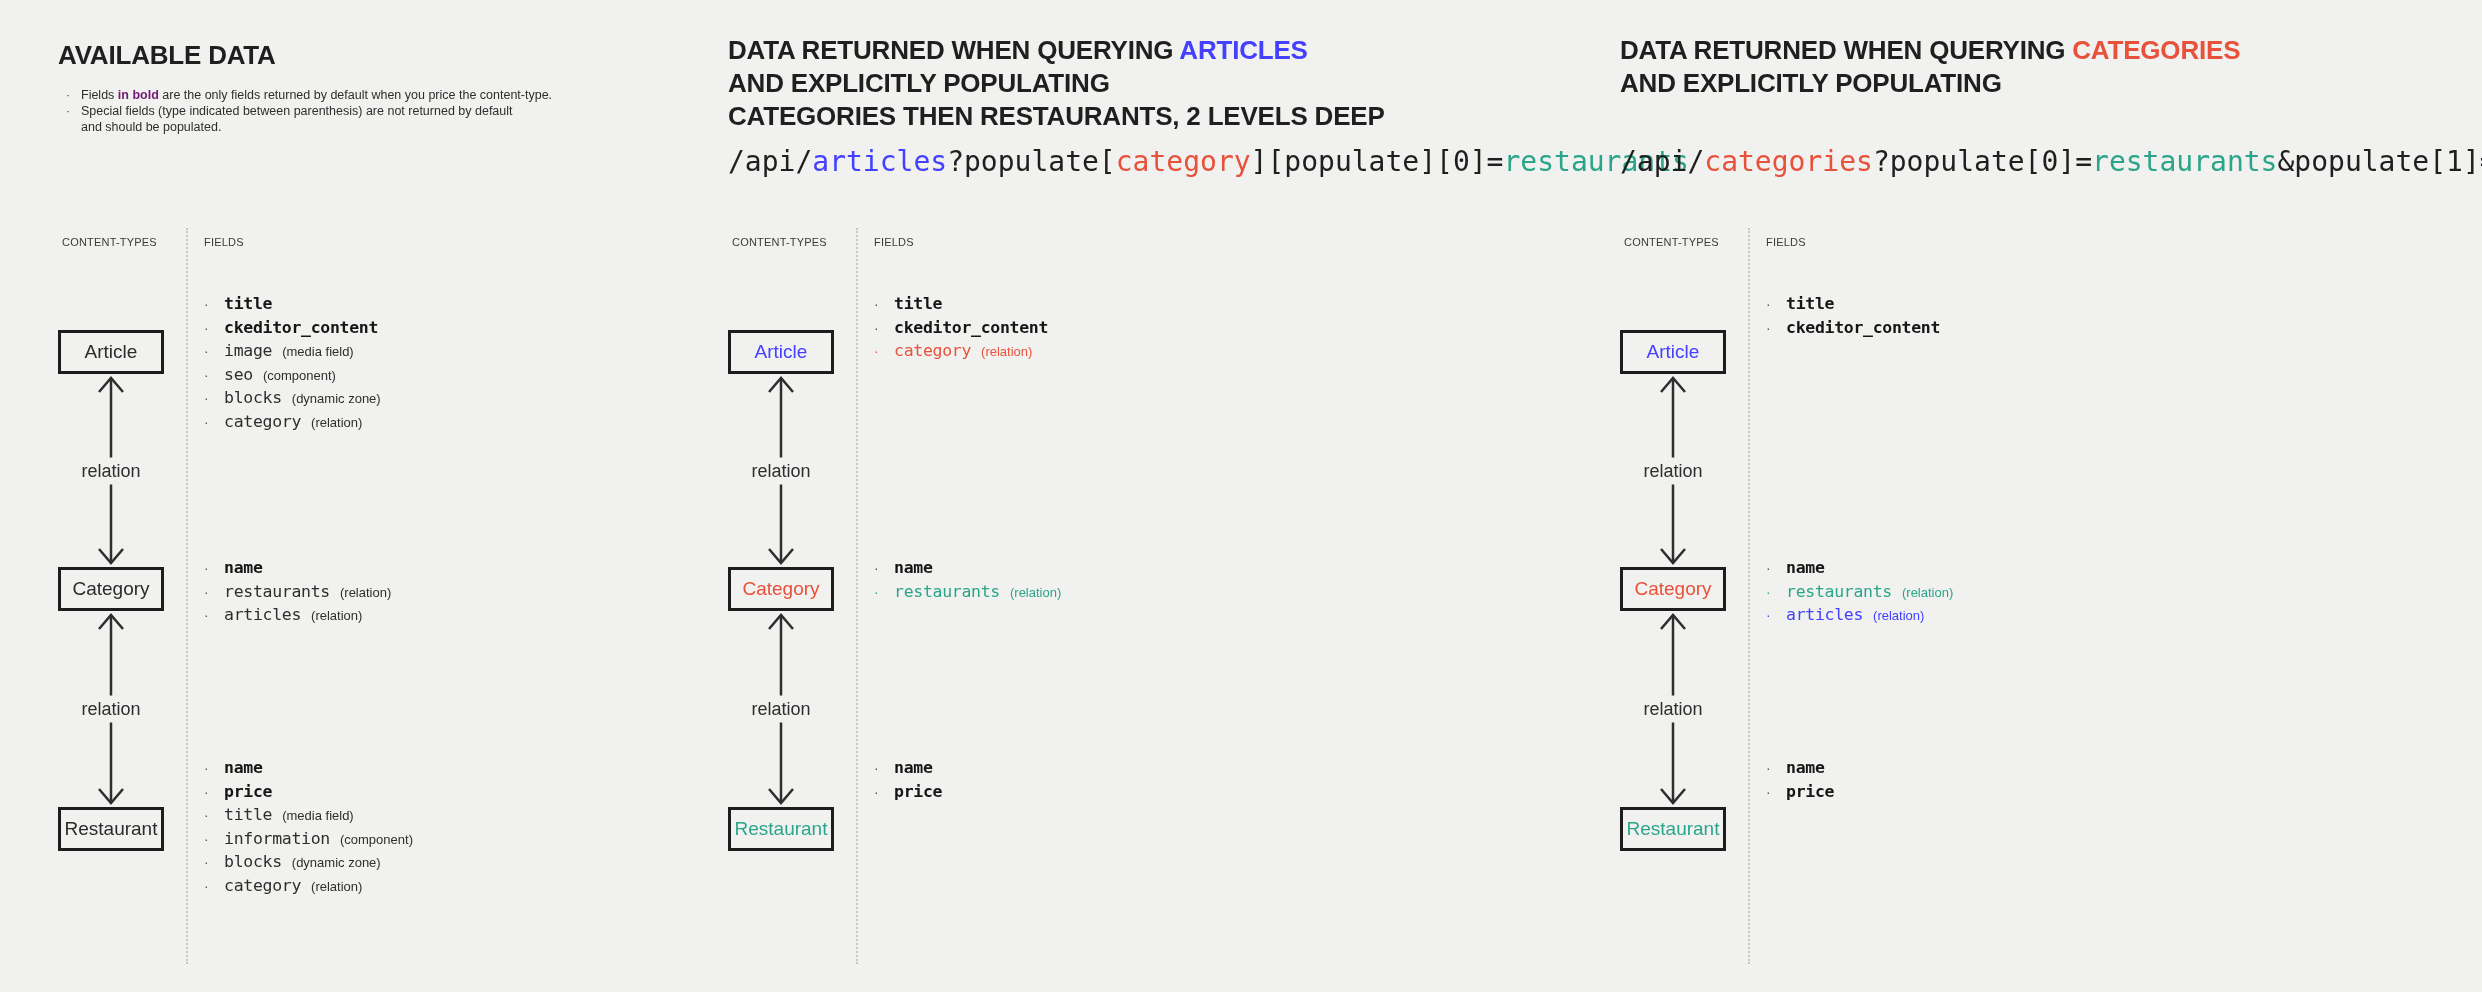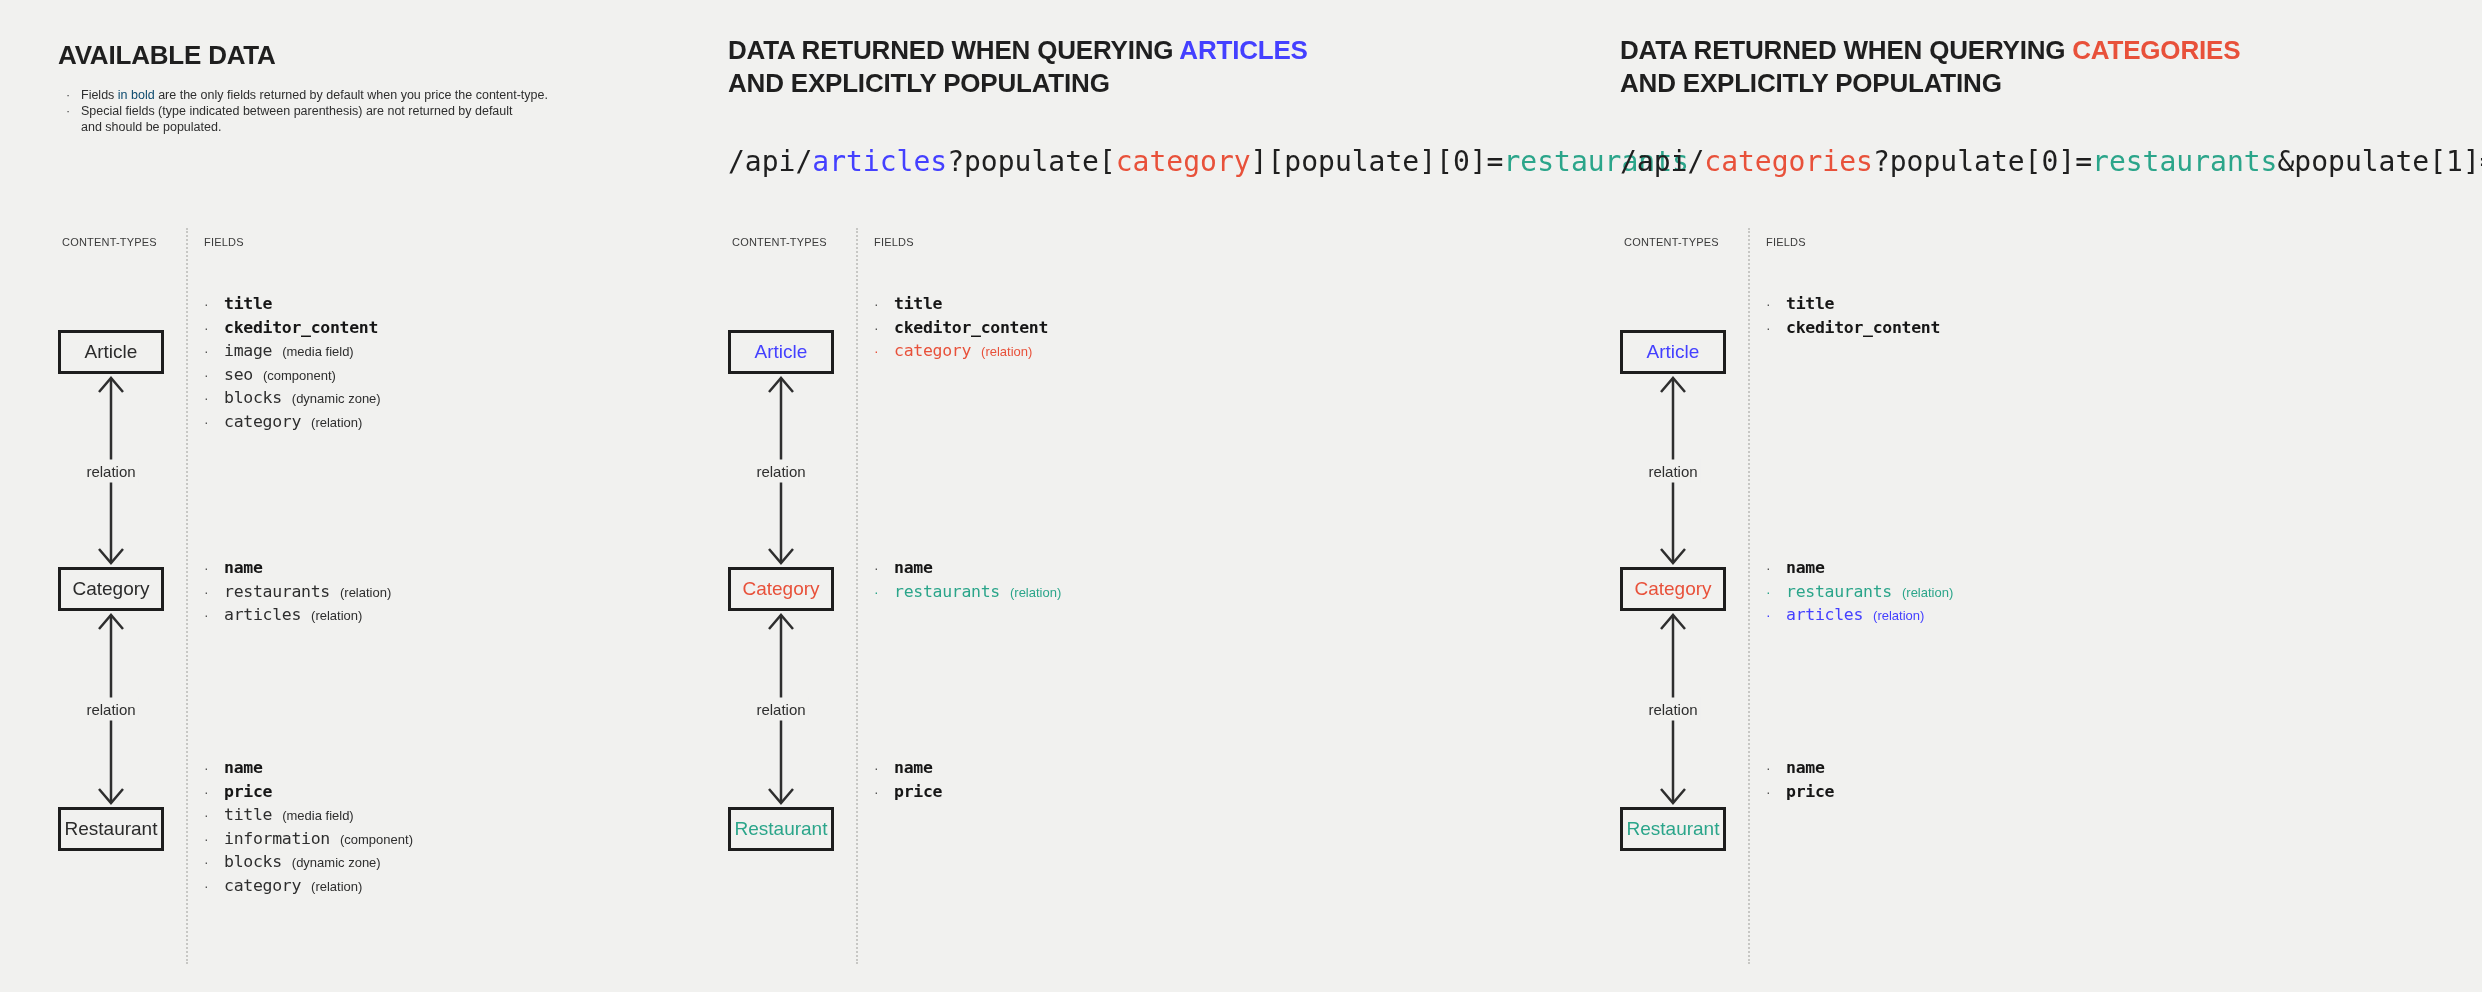--- a/index.html
+++ b/index.html
@@ -36,21 +36,21 @@
     white-space:nowrap;color:var(--ink);
   }
   .hl-blue{color:var(--blue);}
   .hl-red{color:var(--red);}
 
   .notes{position:absolute;left:8px;top:87px;font-size:12.5px;line-height:16px;color:#2e2e2e;}
   .note{display:flex;}
   .ndot{flex:none;width:15px;color:#444;}
   .note .nl{display:block;}
   .nowrap{white-space:nowrap;}
-  .note b{font-weight:400;color:#0c4a6e;margin-top:6px;}
+  .note b{font-weight:700;color:#701a75;margin-top:6px;}
 
   .url{
     position:absolute;left:0;top:148px;
     font-family:"DejaVu Sans Mono","Liberation Mono",monospace;
     font-size:28px;line-height:28px;white-space:nowrap;color:var(--ink);
   }
   .seg-blue{color:var(--blue);}
   .seg-red{color:var(--red);}
   .seg-teal{color:var(--teal);}
 
@@ -71,21 +71,21 @@
   .n-blue{color:var(--blue);}
   .n-red{color:var(--red);}
   .n-teal{color:var(--teal);}
 
   .arrow{position:absolute;left:0;width:106px;}
   .arrow-1{top:146px;height:193px;}
   .arrow-2{top:383px;height:196px;}
   .arrow svg{display:block;width:100%;height:100%;}
   .rel-label{
     position:absolute;left:50%;top:50%;transform:translate(-50%,-50%);
-    background:var(--bg);padding:3px 3px;font-size:15px;color:#2e2e2e;
+    background:var(--bg);padding:3px 3px;font-size:18px;color:#2e2e2e;
   }
 
   .fields{position:absolute;left:146px;list-style:none;}
   .fl-article{top:66px;}
   .fl-category{top:330px;}
   .fl-restaurant{top:530px;}
   .fields li{display:flex;align-items:baseline;height:23.5px;}
   .fdot{flex:none;width:20px;font-size:14px;color:#555;}
   .fname{
     font-family:"DejaVu Sans Mono","Liberation Mono",monospace;
@@ -229,20 +229,21 @@
           <span class="ftype">(relation)</span>
         </li>
     </ul>
   </div>
 </section>
 
 <section class="panel" id="panel-2">
   <h1 class="heading">
     <span><span>DATA RETURNED WHEN QUERYING </span><span class="hl-blue">ARTICLES</span></span><br>
     <span>AND EXPLICITLY POPULATING</span><br>
+    <span>CATEGORIES THEN RESTAURANTS, 2 LEVELS DEEP</span>
   </h1>
 
   <div class="url"><span>/api/</span><span class="seg-blue">articles</span><span>?populate[</span><span class="seg-red">category</span><span>][populate][0]=</span><span class="seg-teal">restaurants</span></div>
 
   <div class="diagram">
     <span class="mini-label ct-label">CONTENT-TYPES</span>
     <span class="mini-label f-label">FIELDS</span>
     <div class="v-divider"></div>
 
     <div class="node node-article">

